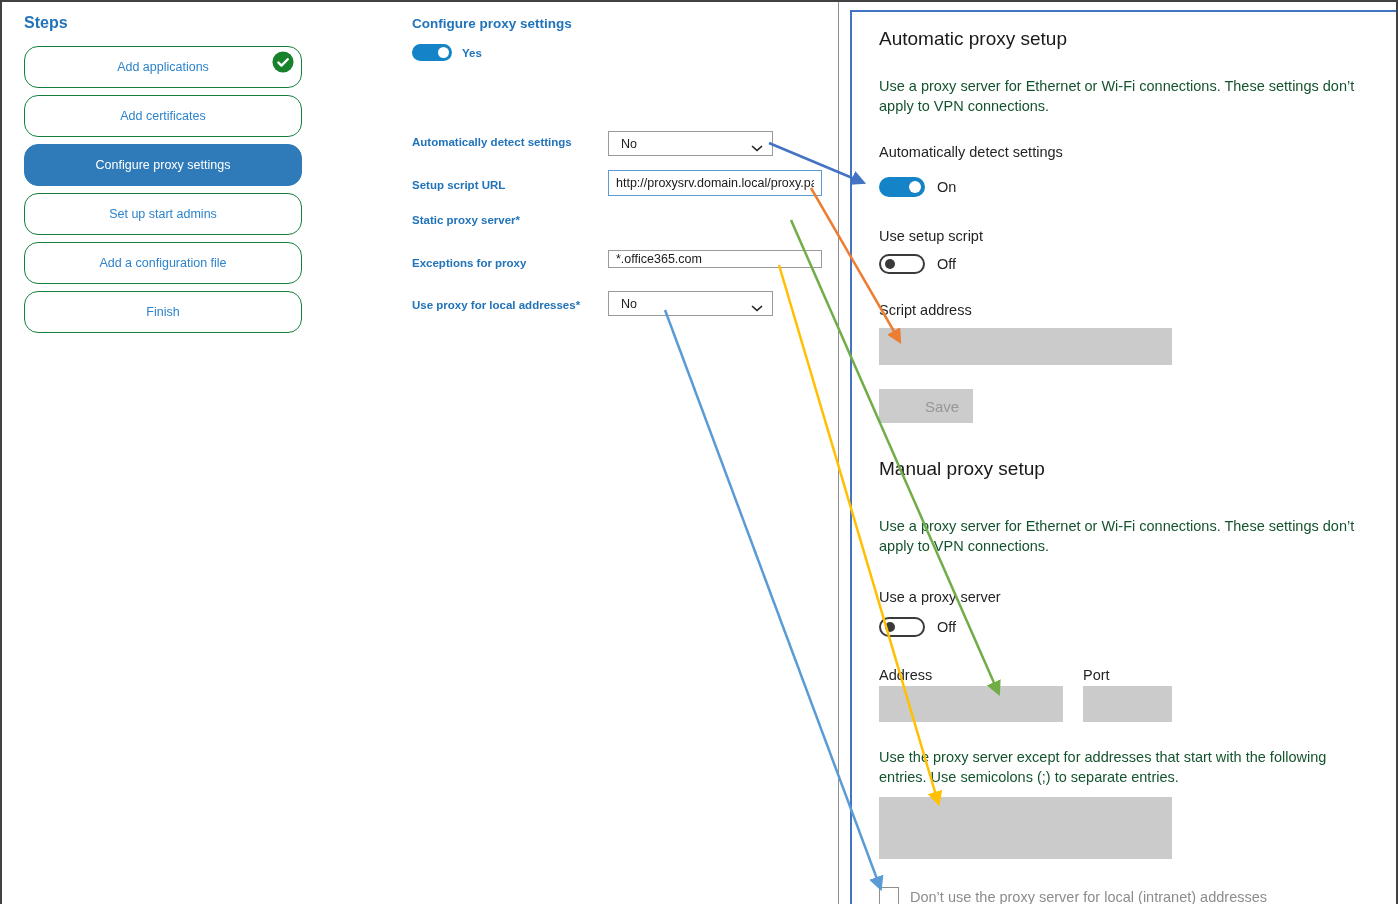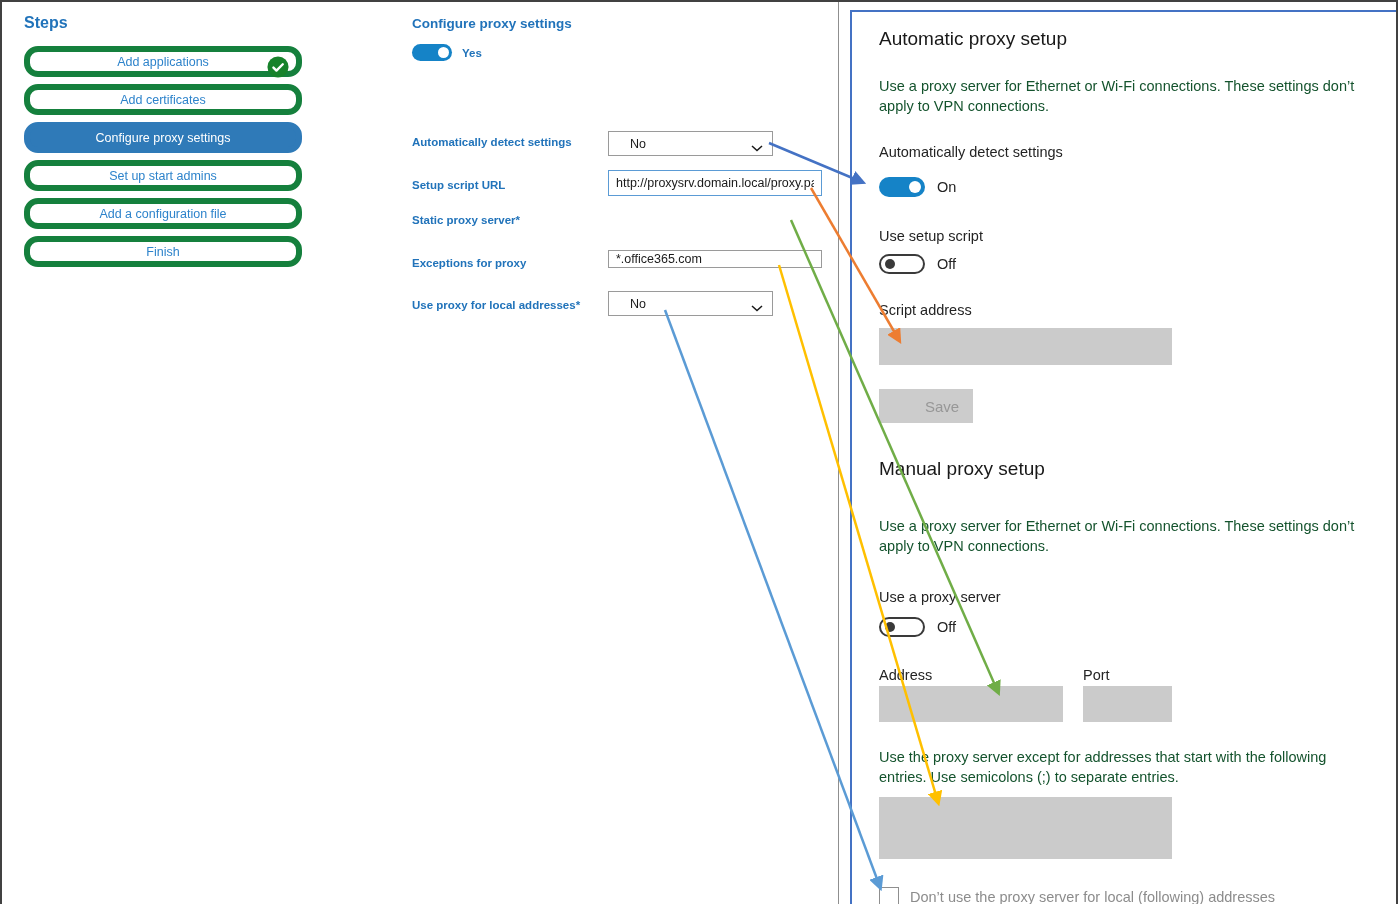--- a/index.html
+++ b/index.html
@@ -3,22 +3,22 @@
 <meta charset="utf-8">
 <style>
   html,body{margin:0;padding:0;background:#fff;}
   body{width:1398px;height:904px;font-family:"Liberation Sans",sans-serif;-webkit-font-smoothing:antialiased;}
   .frame{position:relative;width:1398px;height:904px;box-sizing:border-box;
          border:2px solid #414141;border-bottom:none;overflow:hidden;background:#fff;}
 
   
   .sidebar-title{position:absolute;left:22px;top:12px;font-size:16px;font-weight:bold;color:#2173ba;}
   .steps{position:absolute;left:22px;top:44px;width:278px;}
-  .step-btn{position:relative;height:31px;margin-bottom:7px;box-sizing:border-box;
-            border:6px solid #15803d;border-radius:14px;background:#fff;color:#2d83cb;
+  .step-btn{position:relative;height:42px;margin-bottom:7px;box-sizing:border-box;
+            border:1px solid #15803d;border-radius:14px;background:#fff;color:#2d83cb;
             font-size:12.5px;display:flex;align-items:center;justify-content:center;cursor:pointer;}
   .step-btn.selected{background:#2f7ab8;border-color:#2f7ab8;color:#fff;}
   .step-check{position:absolute;right:7px;top:4px;width:22px;height:22px;}
 
   
   .vdivider{position:absolute;left:836px;top:0;width:1px;height:904px;background:#8f8f8f;}
 
   
   .form-title{position:absolute;left:410px;top:14px;font-size:13.5px;font-weight:bold;color:#2173ba;}
   .mini-toggle{position:absolute;left:410px;top:42px;width:40px;height:17px;border-radius:9px;
@@ -26,21 +26,21 @@
   .mini-toggle .knob{position:absolute;right:3px;top:3px;width:11px;height:11px;border-radius:50%;background:#fff;}
   .mini-toggle-label{position:absolute;left:460px;top:45px;font-size:11.5px;font-weight:bold;color:#2173ba;}
 
   .f-label{position:absolute;left:410px;font-size:11.5px;font-weight:bold;color:#2173ba;width:190px;}
   .f-input{position:absolute;left:606px;width:214px;height:26px;box-sizing:border-box;
            border:1px solid #9a9a9a;padding:0 7px;font-size:12.5px;color:#1a1a1a;
            font-family:inherit;background:#fff;outline:none;}
   .f-input.focused{border:1px solid #5b9bd5;}
   .f-select{position:absolute;left:606px;width:165px;height:25px;box-sizing:border-box;
             border:1px solid #9a9a9a;background:#fff;display:flex;align-items:center;
-            padding-left:21px;font-size:12.5px;color:#1a1a1a;cursor:pointer;}
+            padding-left:12px;font-size:12.5px;color:#1a1a1a;cursor:pointer;}
   .f-select .chev{position:absolute;right:9px;top:9px;}
 
   
   .settings-panel{position:absolute;left:848px;top:8px;width:549px;height:950px;box-sizing:border-box;
                   border:2px solid #4472c4;background:#fff;}
   .sp{position:absolute;color:#242424;}
   .sp-h{font-size:19px;font-weight:400;color:#191919;}
   .sp-p{font-size:14.5px;line-height:1.4;color:#14532d;}
   .sp-l{font-size:14.5px;color:#242424;}
   .toggle{position:absolute;width:46px;height:20px;border-radius:10px;box-sizing:border-box;cursor:pointer;}
@@ -159,21 +159,21 @@
 
     <div class="sp sp-l" style="left:27px;top:655px;">Address</div>
     <div class="sp sp-l" style="left:231px;top:655px;">Port</div>
     <div class="gray-box" style="left:27px;top:674px;width:184px;height:36px;"></div>
     <div class="gray-box" style="left:231px;top:674px;width:89px;height:36px;"></div>
 
     <div class="sp sp-p" style="left:27px;top:735px;width:455px;">Use the proxy server except for addresses that start with the following entries. Use semicolons (;) to separate entries.</div>
     <div class="gray-box" style="left:27px;top:785px;width:293px;height:62px;"></div>
 
     <div class="cb" style="left:27px;top:875px;"></div>
-    <div class="cb-label" style="left:58px;top:877px;">Don’t use the proxy server for local (following) addresses</div>
+    <div class="cb-label" style="left:58px;top:877px;">Don’t use the proxy server for local (intranet) addresses</div>
   </div>
 
   <svg id="arrow-svg" viewBox="0 0 1398 904">
       <defs>
         <marker id="ah0" viewBox="0 0 10 10" refX="7" refY="5" markerWidth="6" markerHeight="6" orient="auto-start-reverse">
           <path d="M0,0 L10,5 L0,10 z" fill="#4472c4"></path>
         </marker>
         <marker id="ah1" viewBox="0 0 10 10" refX="7" refY="5" markerWidth="6" markerHeight="6" orient="auto-start-reverse">
           <path d="M0,0 L10,5 L0,10 z" fill="#ed7d31"></path>
         </marker>

